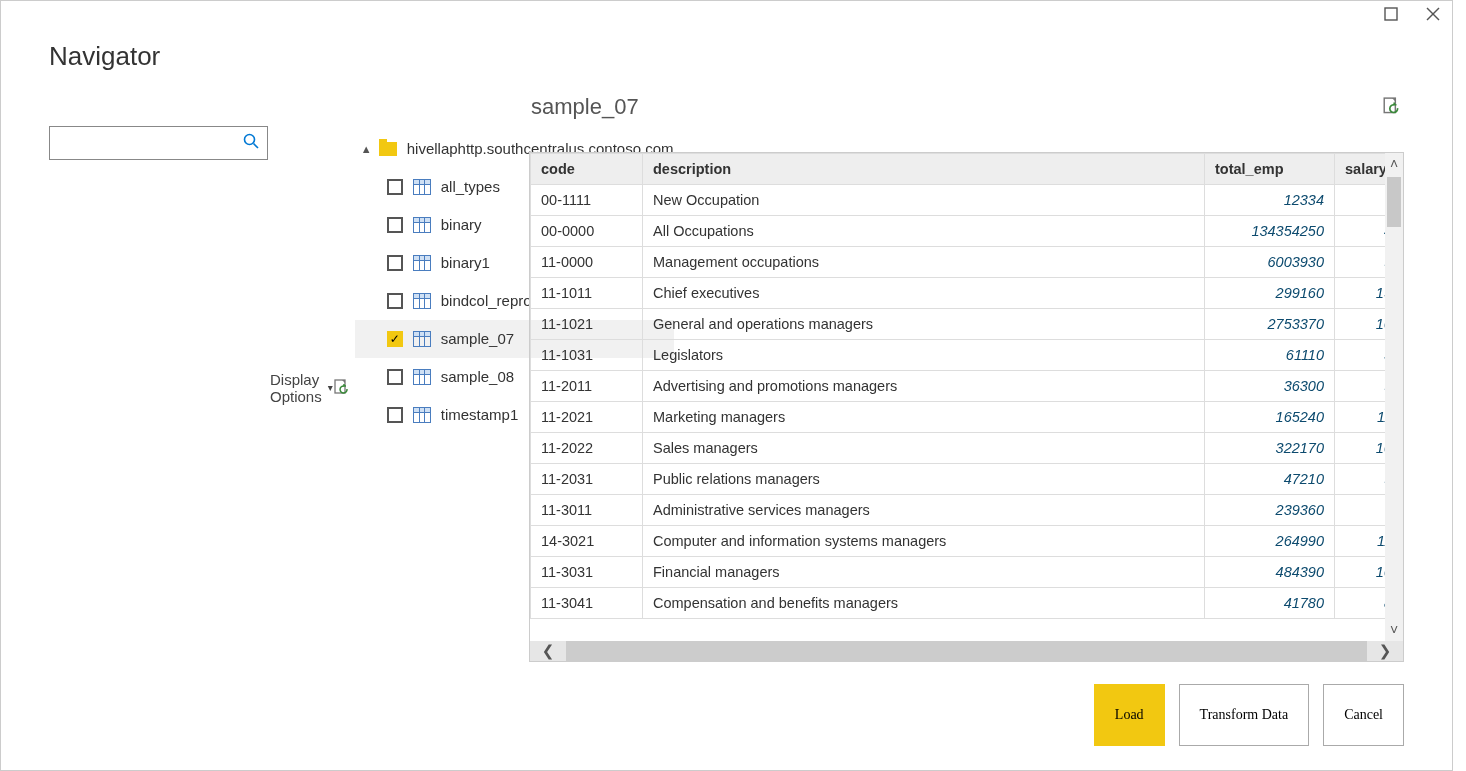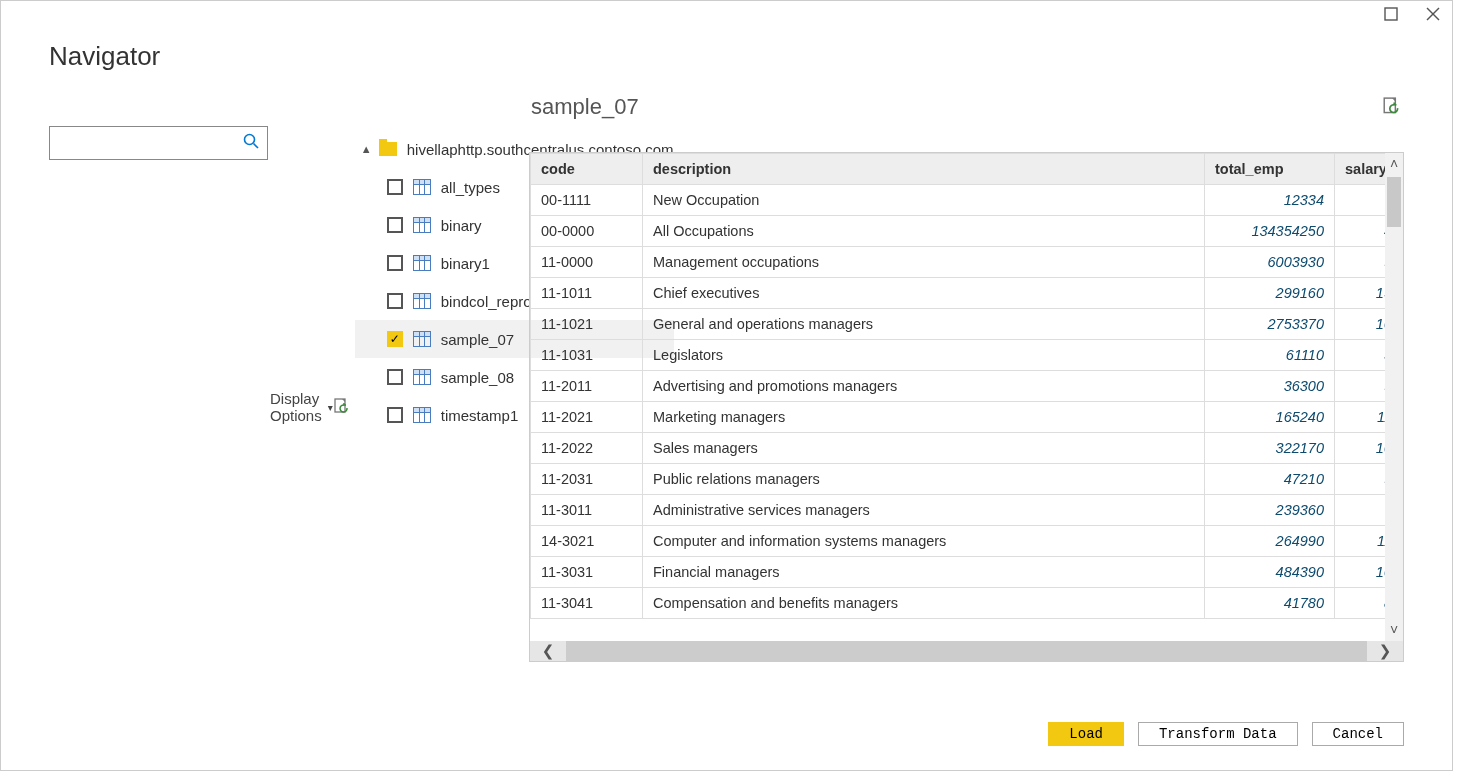--- a/index.html
+++ b/index.html
@@ -153,22 +153,22 @@
   .vsb .arrow{font-size:14px;color:#555;padding:3px 0;}
   .vsb .thumb{position:absolute; right:2px; top:24px; width:14px; height:50px; background:#c8c8c8;}
   .hsb { height:20px; background:#e6e6e6; display:flex; align-items:center; }
   .hsb .arrow{width:36px;text-align:center;color:#555;font-size:15px;background:#e6e6e6;}
   .hsb .track{flex:1;height:100%;background:#ccc;}
   .footer {
     display:flex; justify-content:flex-end; gap:14px;
     padding: 26px 48px 24px 0;
   }
   .btn {
-    border:1px solid #aaa; background:#fff; padding:3px 20px; font-size:14px; cursor:pointer;
-    font-family: Liberation Mono, monospace;
+    border:1px solid #aaa; background:#fff; padding:22px 20px; font-size:14px; cursor:pointer;
+    font-family: Liberation Serif, serif;
   }
   .btn.primary { background:#f2c811; border-color:#f2c811; }
   .refresh-icon svg, .page-refresh-icon svg { display:block; }
 </style>
 </head>
 <body>
 
 <div class="window">
 
   <div class="titlebar">

